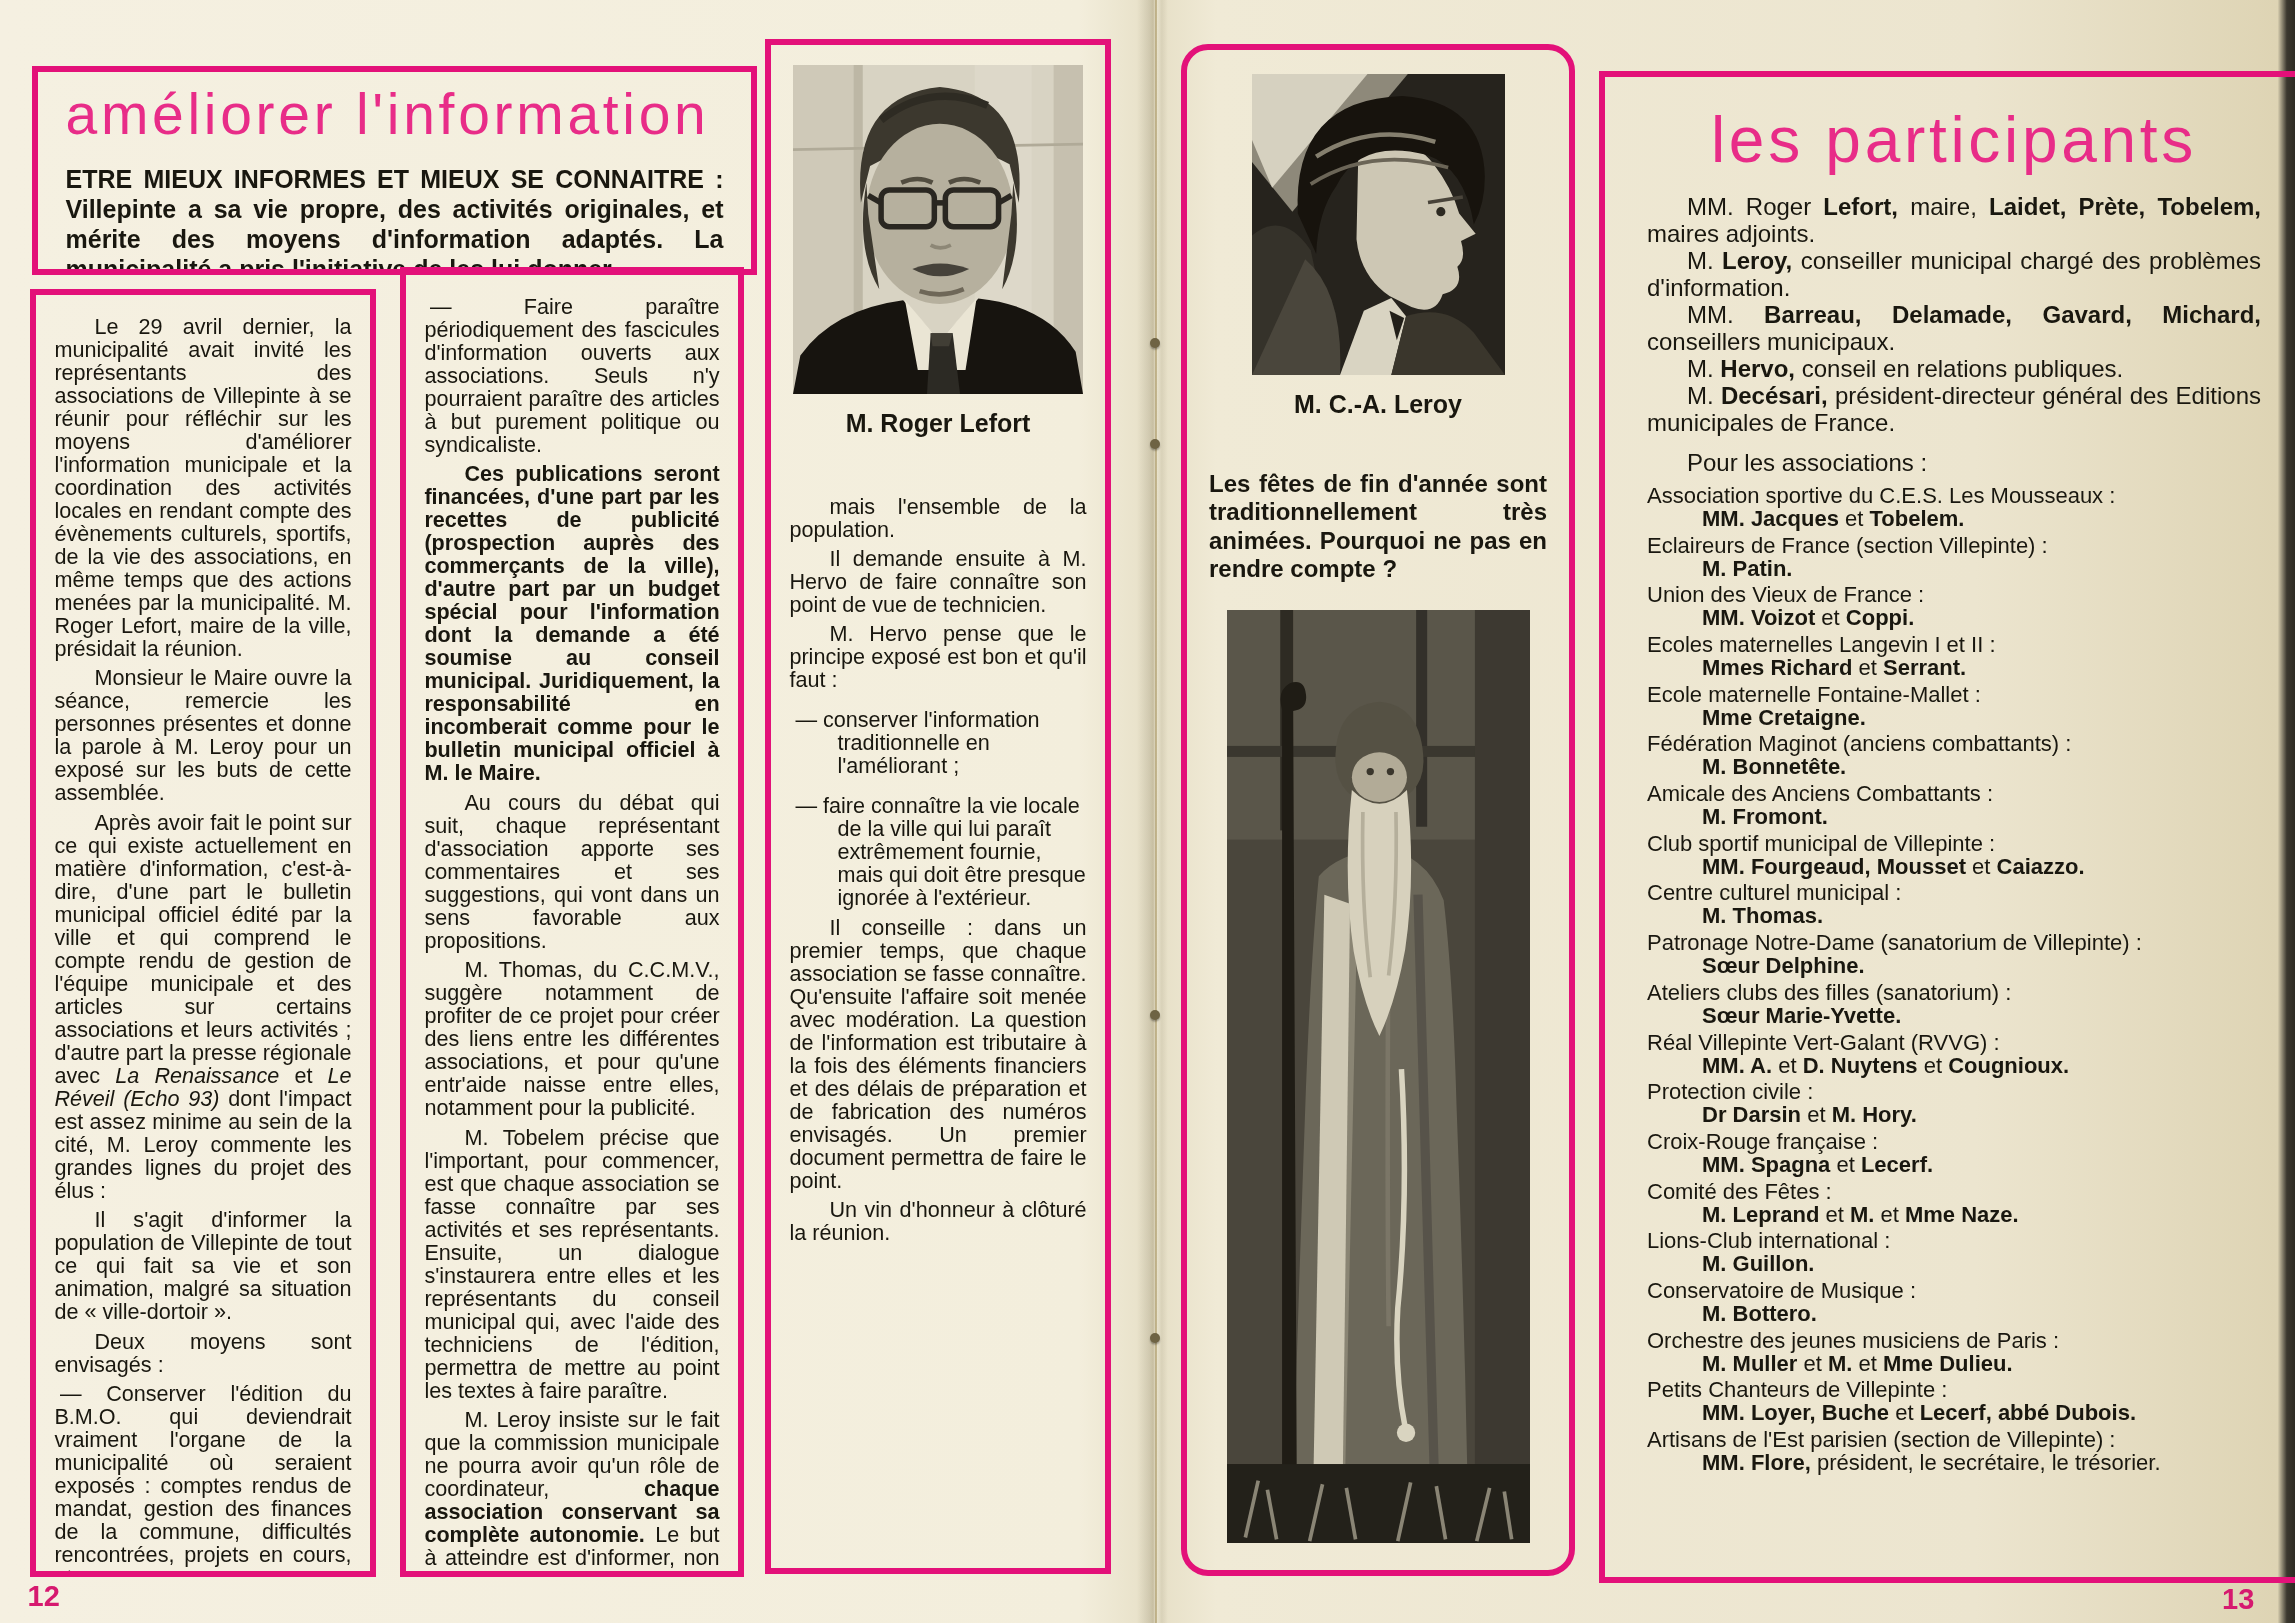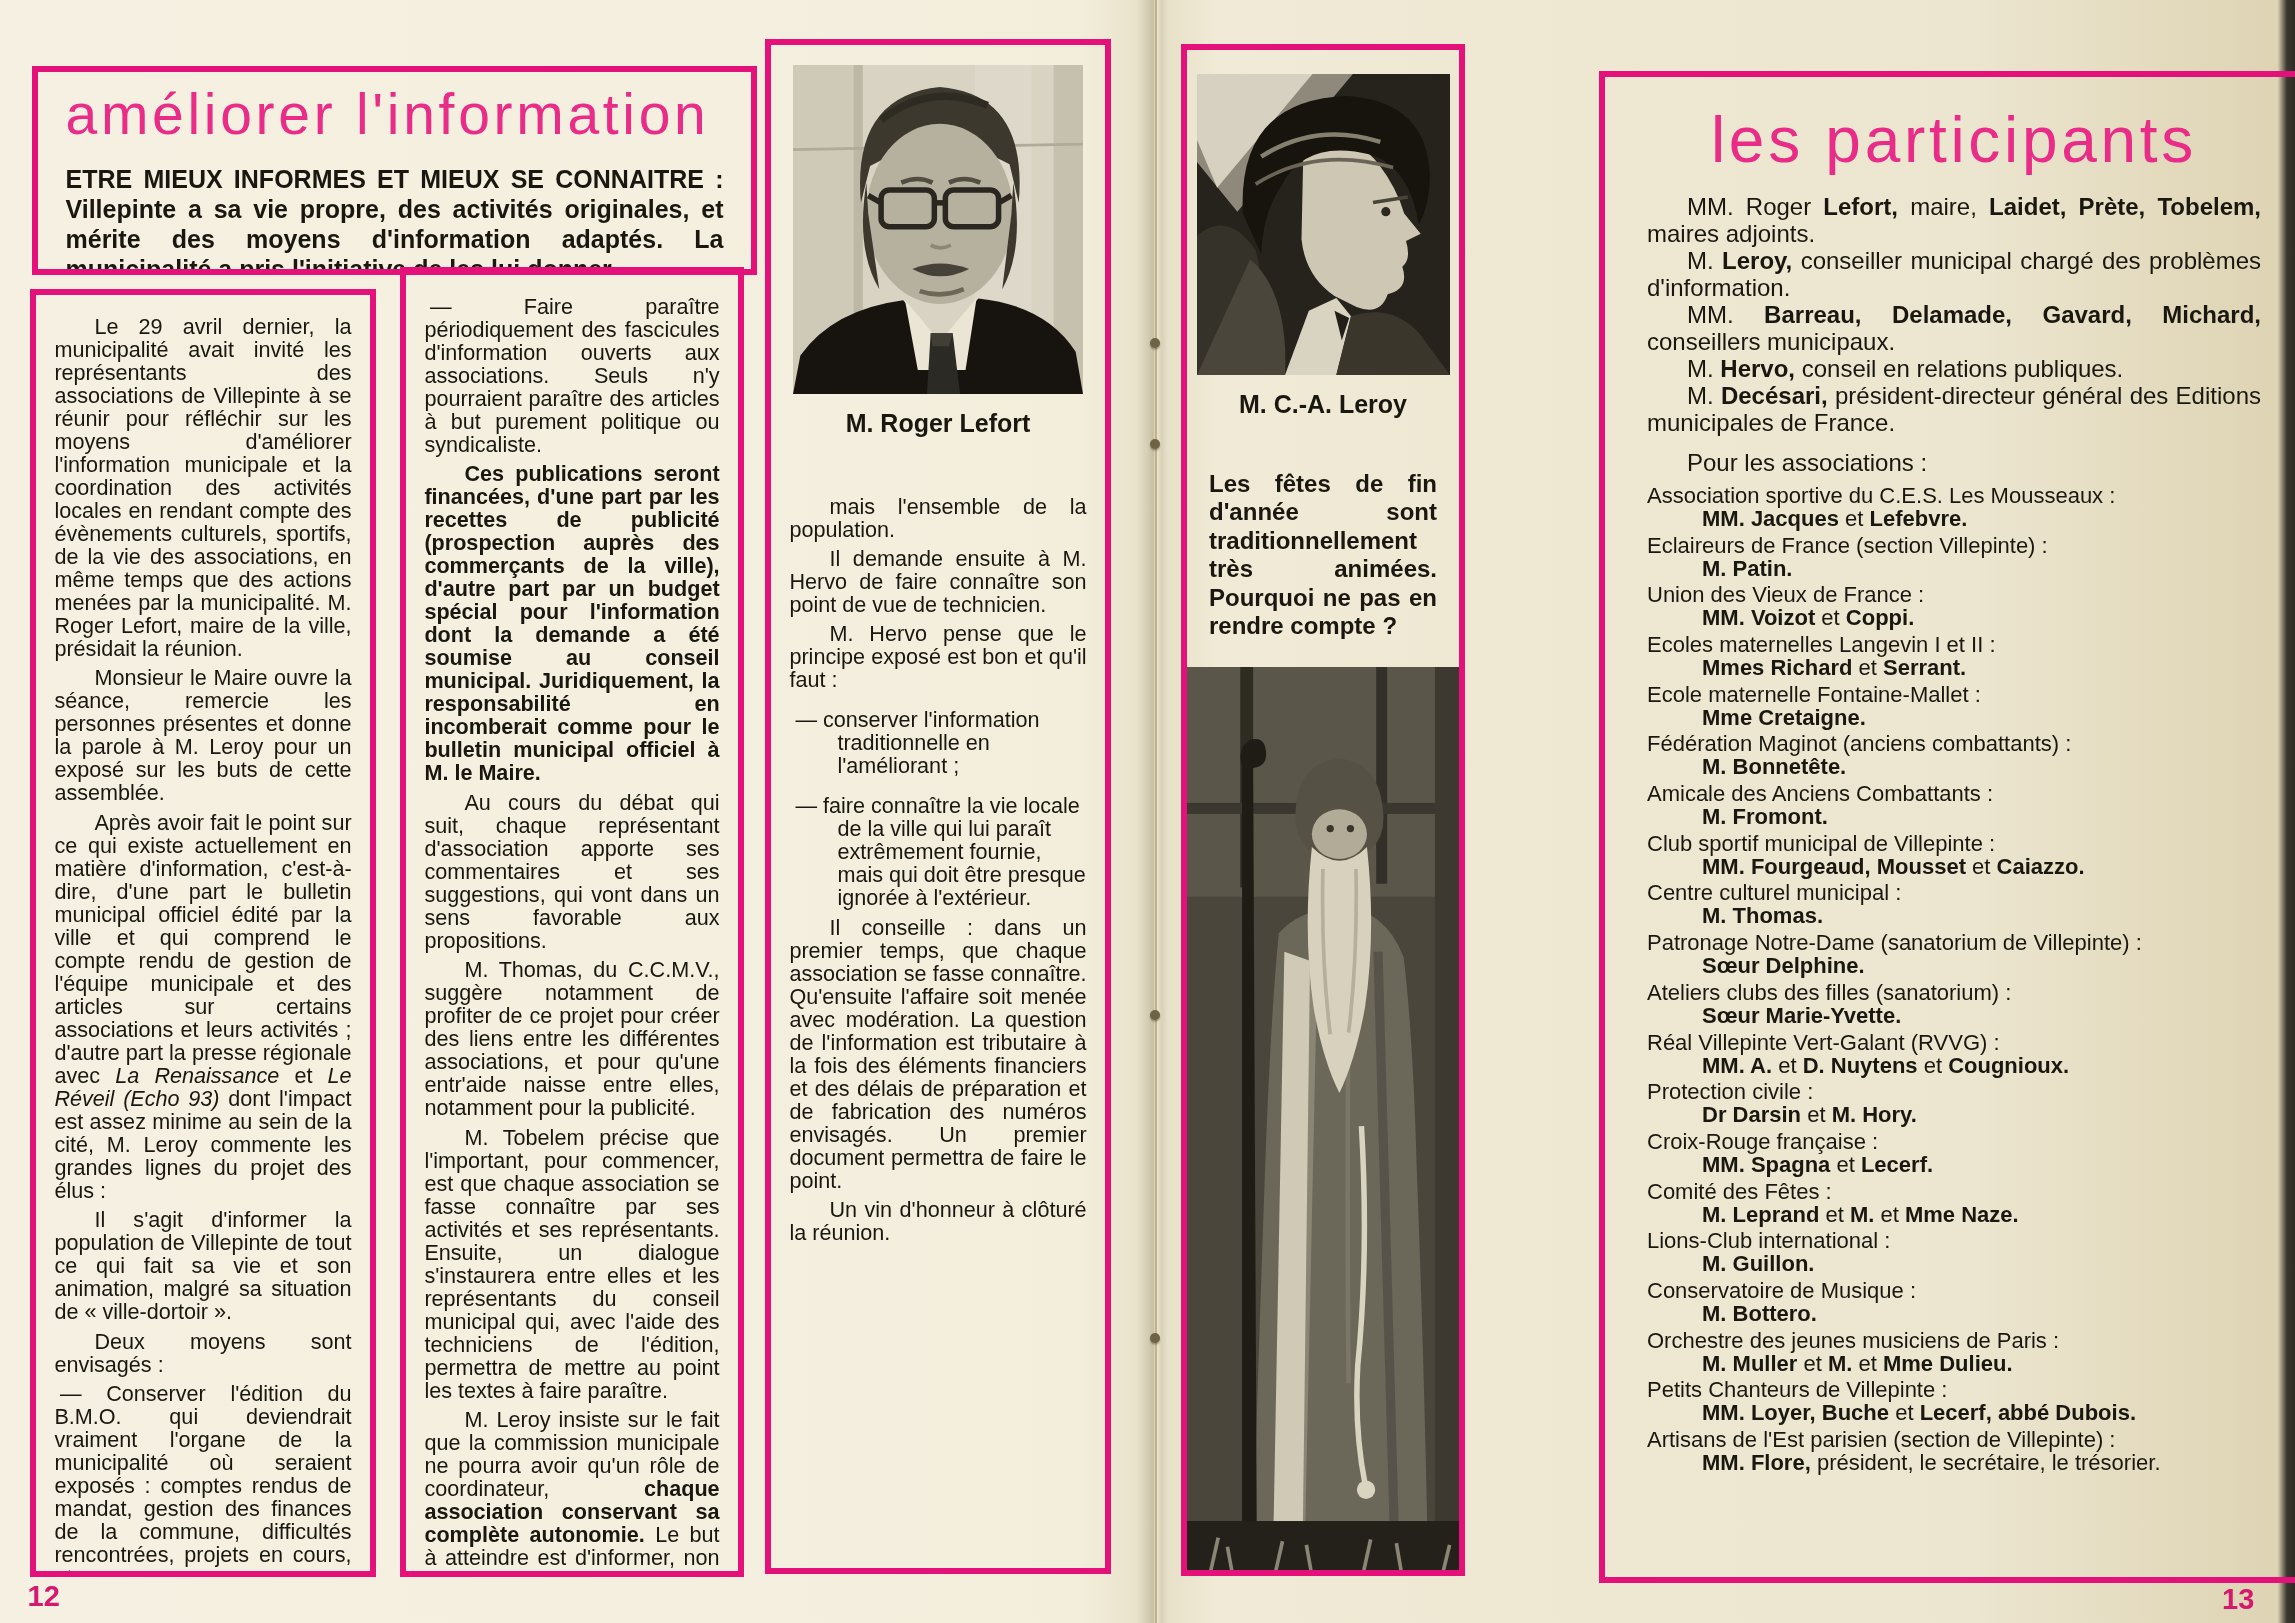--- a/index.html
+++ b/index.html
@@ -9,21 +9,21 @@
     background:linear-gradient(90deg,#f5f0e1 0%,#f3eedc 47%,#e6dfc6 50.3%,#f0ead6 53%,#ece5cf 86%,#ded4b4 99.2%,#3b382f 99.6%,#2c2a23 100%);
   }
   .box{position:absolute;border:6.4px solid #e31179;box-sizing:border-box;overflow:hidden;background:transparent;}
   
   #title-box{left:32px;top:66px;width:725px;height:209px;padding:9.2px 27.5px;}
   .left-title{font-size:57px;font-weight:400;letter-spacing:3.7px;color:#e82c88;margin:0 0 16.5px 0;}
   .intro{font-weight:bold;font-size:25px;line-height:30px;text-align:justify;margin:0;}
   #col1-box{left:30px;top:289px;width:346px;height:1288px;padding:20px 18.4px;}
   #col2-box{left:400px;top:267px;width:344px;height:1310px;padding:22px 18.4px;}
   #mid-box{left:765px;top:39px;width:346px;height:1535px;}
-  #leroy-box{left:1181px;top:44px;width:284px;height:1532px;}
+  #leroy-box{left:1181px;top:44px;width:394px;height:1532px;border-radius:27px;}
   #part-box{left:1599px;top:71px;width:710px;height:1512px;padding:22px 42px;}
   .para{font-size:21.6px;line-height:23px;text-align:justify;margin:0 0 6.4px 0;text-indent:40px;hyphens:auto;}
   .para.dash{text-indent:5.5px;}
   .para.hang{padding-left:48px;text-indent:-42px;text-align:left;margin-top:17px;}
   .b{font-weight:bold;}
   .i{font-style:italic;}
   figure{margin:0;}
   #lefort-fig{margin:20px auto 0;width:290px;height:329px;}
   #leroy-fig{margin:24px auto 0;width:253px;height:301px;}
   #santa-fig{margin:26px auto 0;width:303px;height:933px;}
@@ -186,21 +186,21 @@
         <p class="p-intro"><span>MM. Roger </span><span class="b">Lefort,</span><span> maire, </span><span class="b">Laidet, Prète, Tobelem,</span><span> maires adjoints.</span></p>
         <p class="p-intro"><span>M. </span><span class="b">Leroy,</span><span> conseiller municipal chargé des problèmes d'information.</span></p>
         <p class="p-intro"><span>MM. </span><span class="b">Barreau, Delamade, Gavard, Michard,</span><span> conseillers municipaux.</span></p>
         <p class="p-intro"><span>M. </span><span class="b">Hervo,</span><span> conseil en relations publiques.</span></p>
         <p class="p-intro"><span>M. </span><span class="b">Decésari,</span><span> président-directeur général des Editions municipales de France.</span></p>
       </div>
     <p class="assoc-header">Pour les associations :</p>
     <div id="associations">
         <div class="assoc">
           <p class="assoc-name">Association sportive du C.E.S. Les Mousseaux :</p>
-          <p class="assoc-people"><span class="b">MM. Jacques</span><span> et </span><span class="b">Lefebvre.</span></p>
+          <p class="assoc-people"><span class="b">MM. Jacques</span><span> et </span><span class="b">Tobelem.</span></p>
         </div>
         <div class="assoc">
           <p class="assoc-name">Eclaireurs de France (section Villepinte) :</p>
           <p class="assoc-people"><span class="b">M. Patin.</span></p>
         </div>
         <div class="assoc">
           <p class="assoc-name">Union des Vieux de France :</p>
           <p class="assoc-people"><span class="b">MM. Voizot</span><span> et </span><span class="b">Coppi.</span></p>
         </div>
         <div class="assoc">

